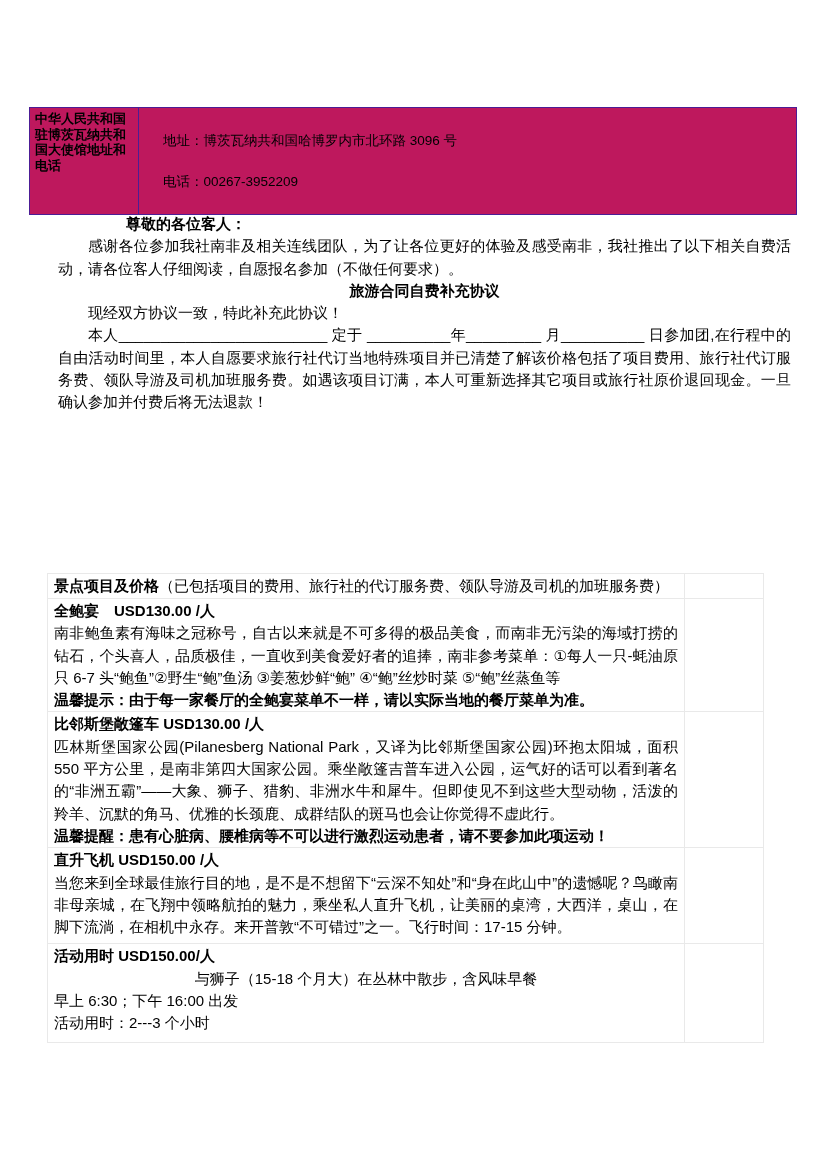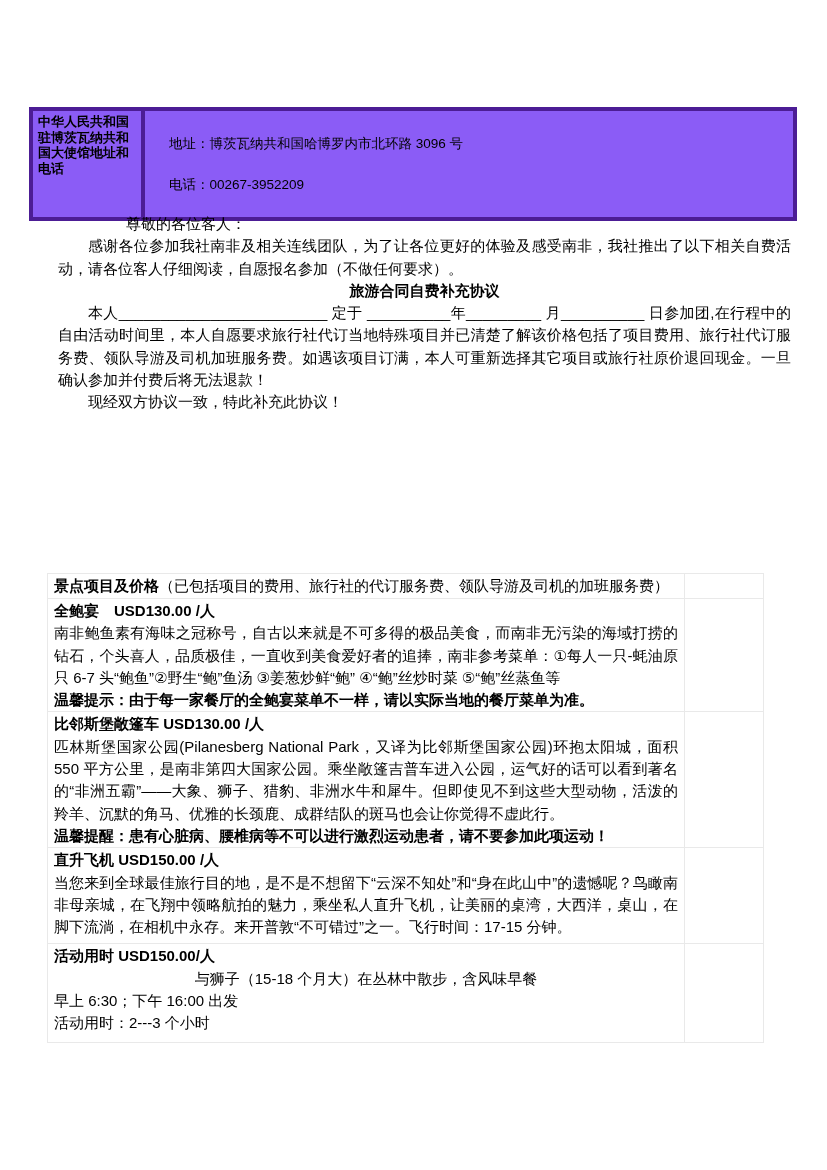--- a/index.html
+++ b/index.html
@@ -8,37 +8,37 @@
     font-family:"Liberation Sans","DejaVu Sans",sans-serif;
     color:#000;overflow:hidden;
     -webkit-font-smoothing:antialiased;
   }
   
   .embassy-table{
     position:absolute;left:29px;top:107px;width:768px;height:83px;
     border-collapse:collapse;table-layout:fixed;
   }
   .embassy-table td{
-    border:4px solid #4c1d95;vertical-align:top;background:#8b5cf6;
+    border:1px solid #4c1d95;vertical-align:top;background:#be185d;
   }
   .embassy-label-cell{
     width:91px;font-weight:bold;font-size:13px;line-height:15.6px;
     padding:3px 12px 3px 5px;letter-spacing:0;
   }
   .embassy-info-cell{
     font-size:13.5px;line-height:25px;padding:4px 8px;
   }
   .embassy-info-cell p{margin:16px;}
   
   .intro{
     position:absolute;left:58px;top:213px;width:733px;
     font-size:15px;line-height:22.3px;text-align:justify;
   }
   .intro p{margin:0;}
-  .greeting{font-weight:normal;text-indent:68px;text-align:left;}
+  .greeting{font-weight:bold;text-indent:68px;text-align:left;}
   .indent2{text-indent:30px;}
   .agreement-title{font-weight:bold;text-align:center;text-indent:0;}
   .closing{text-align:left;}
   
   .price-table{
     position:absolute;left:47px;top:573px;width:717px;
     border-collapse:collapse;table-layout:fixed;
   }
   .price-table td{
     border:1px solid #e9e9e9;vertical-align:top;background:#fff;
@@ -62,22 +62,22 @@
       <p>电话：00267-3952209</p>
     </td>
   </tr>
 </tbody>
   </table>
 
 <div class="intro">
   <p class="greeting">尊敬的各位客人：</p>
   <p class="indent2">感谢各位参加我社南非及相关连线团队，为了让各位更好的体验及感受南非，我社推出了以下相关自费活动，请各位客人仔细阅读，自愿报名参加（不做任何要求）。</p>
   <p class="agreement-title">旅游合同自费补充协议</p>
+  <p class="indent2 closing">现经双方协议一致，特此补充此协议！</p>
   <p class="indent2">本人_________________________ 定于 __________年_________ 月__________ 日参加团,在行程中的自由活动时间里，本人自愿要求旅行社代订当地特殊项目并已清楚了解该价格包括了项目费用、旅行社代订服务费、领队导游及司机加班服务费。如遇该项目订满，本人可重新选择其它项目或旅行社原价退回现金。一旦确认参加并付费后将无法退款！</p>
-  <p class="indent2 closing">现经双方协议一致，特此补充此协议！</p>
 </div>
 
 <table class="price-table">
   <tbody>
       <tr style="height:25px;margin-top:28px;">
     <td>
       <span class="hdr-bold">景点项目及价格</span><span>（已包括项目的费用、旅行社的代订服务费、领队导游及司机的加班服务费）</span>
     </td>
     <td class="empty-col"></td>
   </tr>

